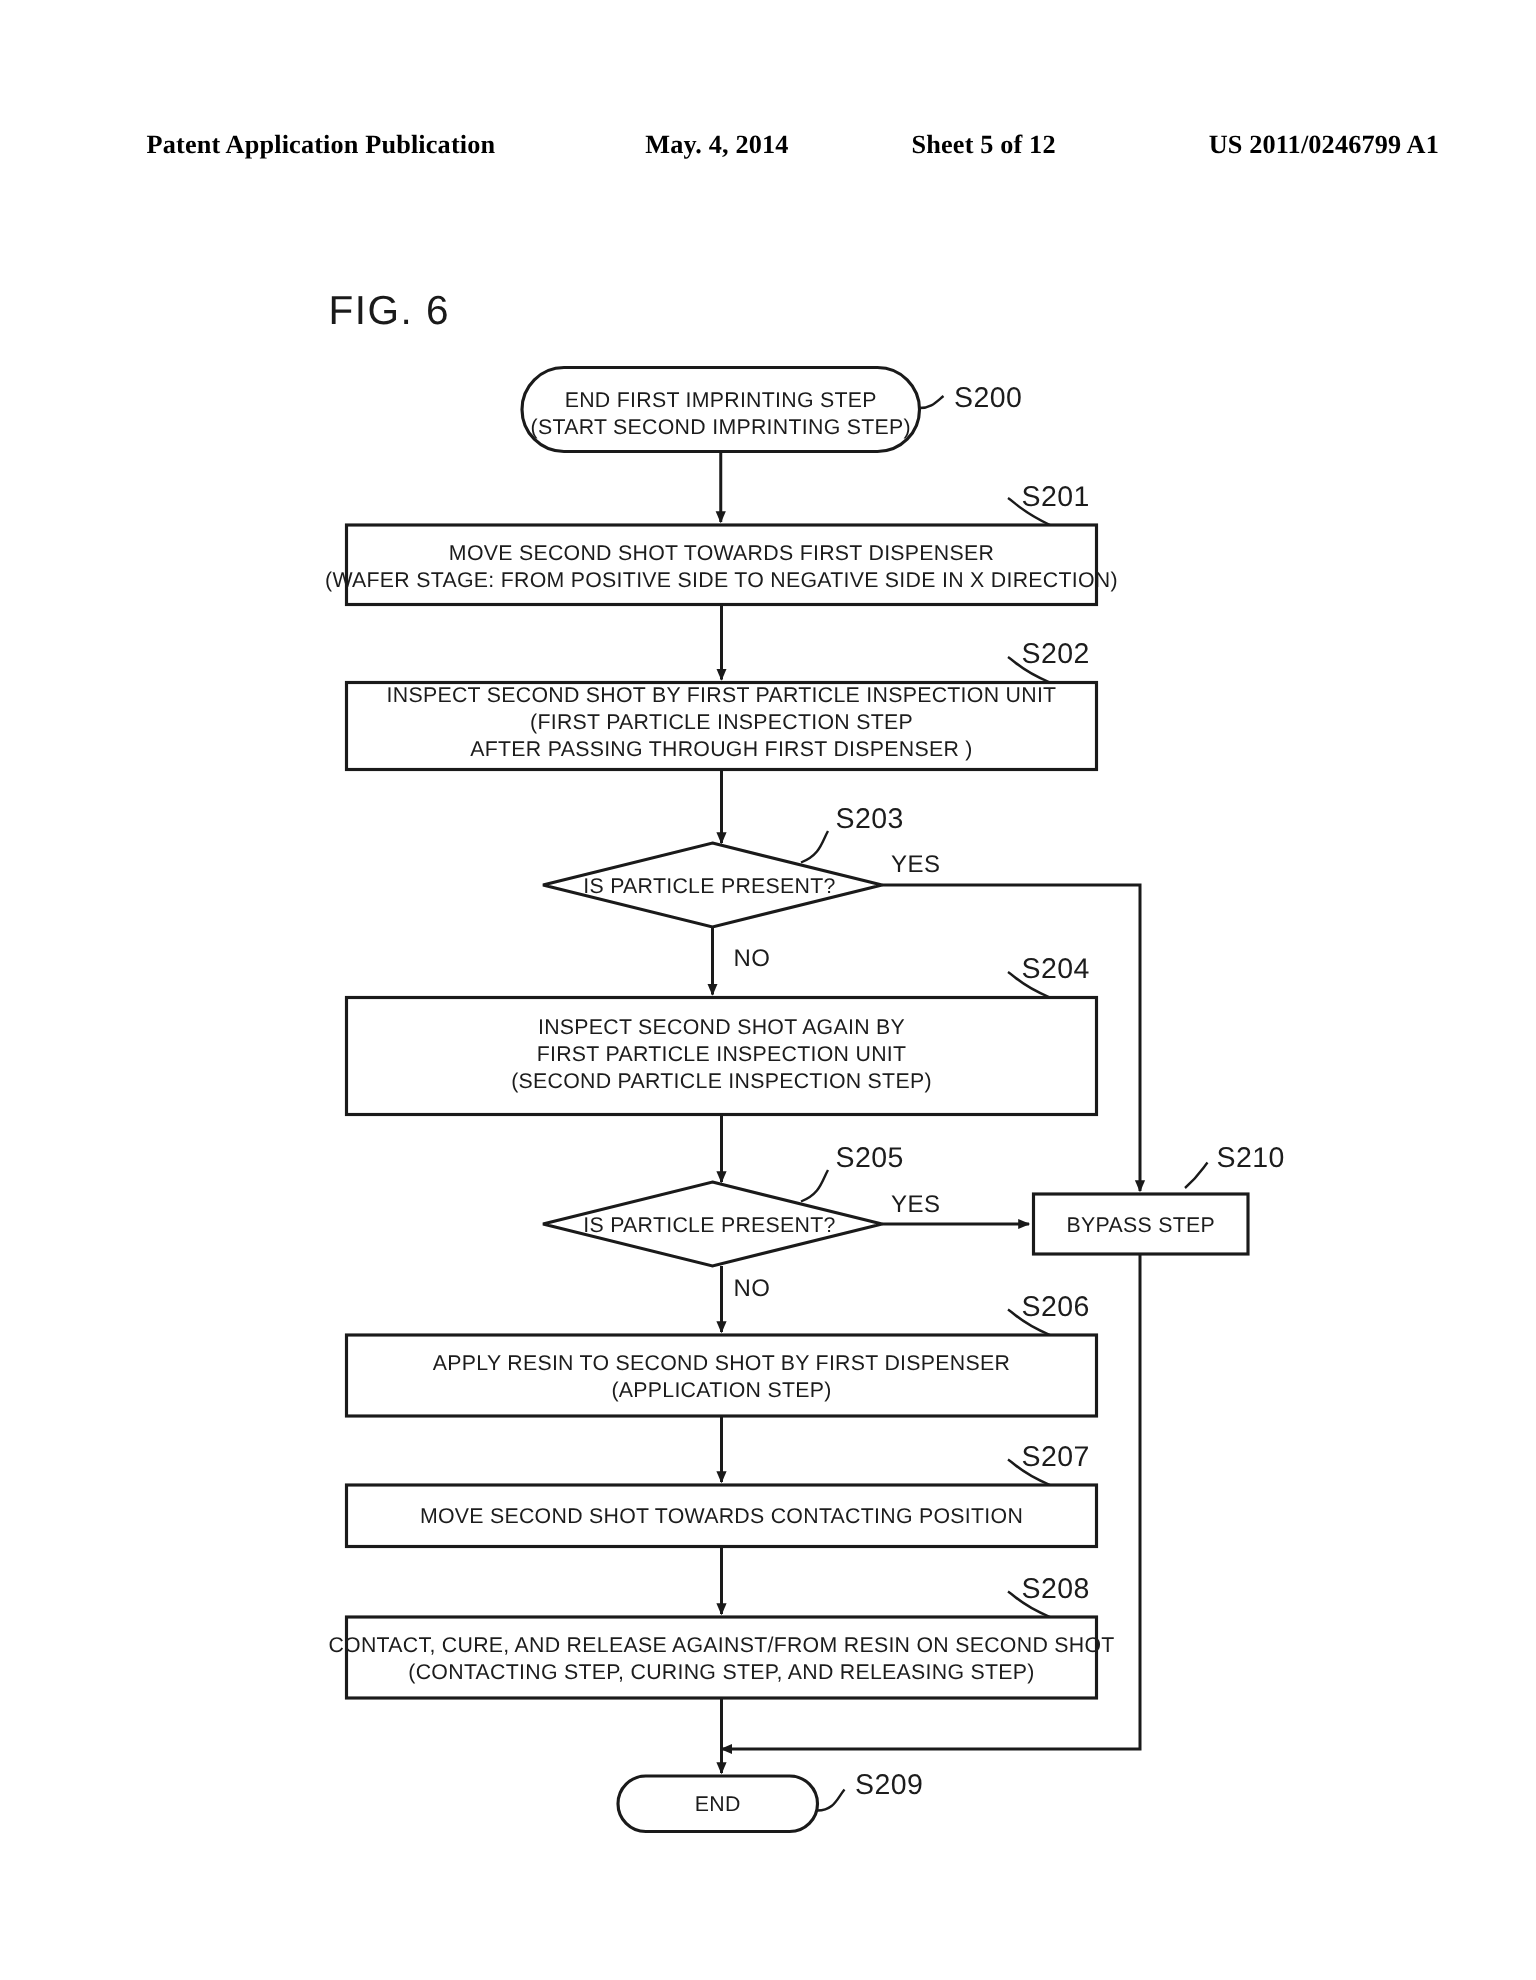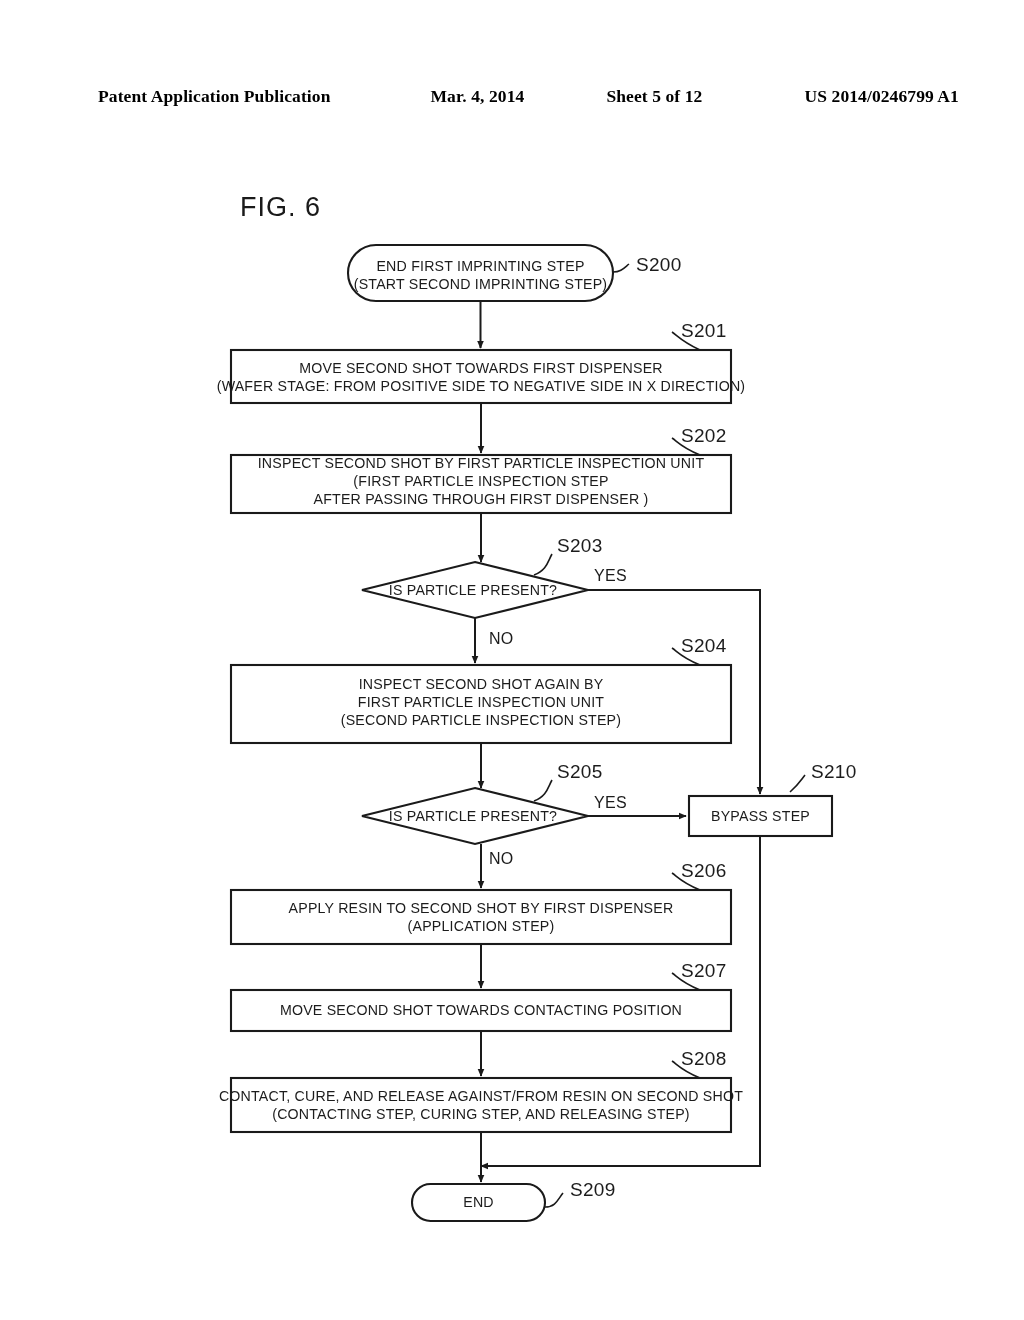--- a/index.html
+++ b/index.html
@@ -34,21 +34,21 @@
     letter-spacing: 0.1px;
     white-space: nowrap;
   }
   .pub-header span { display: inline-block; margin-left: 33px; }
   .hdr-gap-1 { width: 34px; }
   .hdr-gap-2 { width: 16px; }
   .hdr-gap-3 { width: 36px; }
 
   .fig-title {
     position: absolute;
-    left: 240px;
+    left: 219px;
     top: 192px;
     font-size: 27px;
     color: #1a1a1a;
     letter-spacing: 1px;
     font-family: "Liberation Sans", sans-serif;
   }
 
   svg#flow {
     position: absolute;
     left: 0;
@@ -93,25 +93,25 @@
   }
 </style>
 </head>
 <body>
 
 <div id="page">
 
   <div class="pub-header">
     <span>Patent Application Publication</span>
     <span class="hdr-gap-1"></span>
-    <span>Mar. 4, 2014</span>
+    <span>May. 4, 2014</span>
     <span class="hdr-gap-2"></span>
     <span>Sheet 5 of 12</span>
     <span class="hdr-gap-3"></span>
-    <span>US 2014/0246799 A1</span>
+    <span>US 2011/0246799 A1</span>
   </div>
 
   <div class="fig-title">FIG. 6</div>
 
   <svg id="flow" viewBox="0 0 1024 1320">
     <defs>
       <marker id="arrow" markerWidth="9" markerHeight="9" refX="7.2" refY="4" orient="auto" markerUnits="userSpaceOnUse">
         <path d="M0,0.6 L8,4 L0,7.4 z" fill="#1a1a1a"></path>
       </marker>
     </defs>

